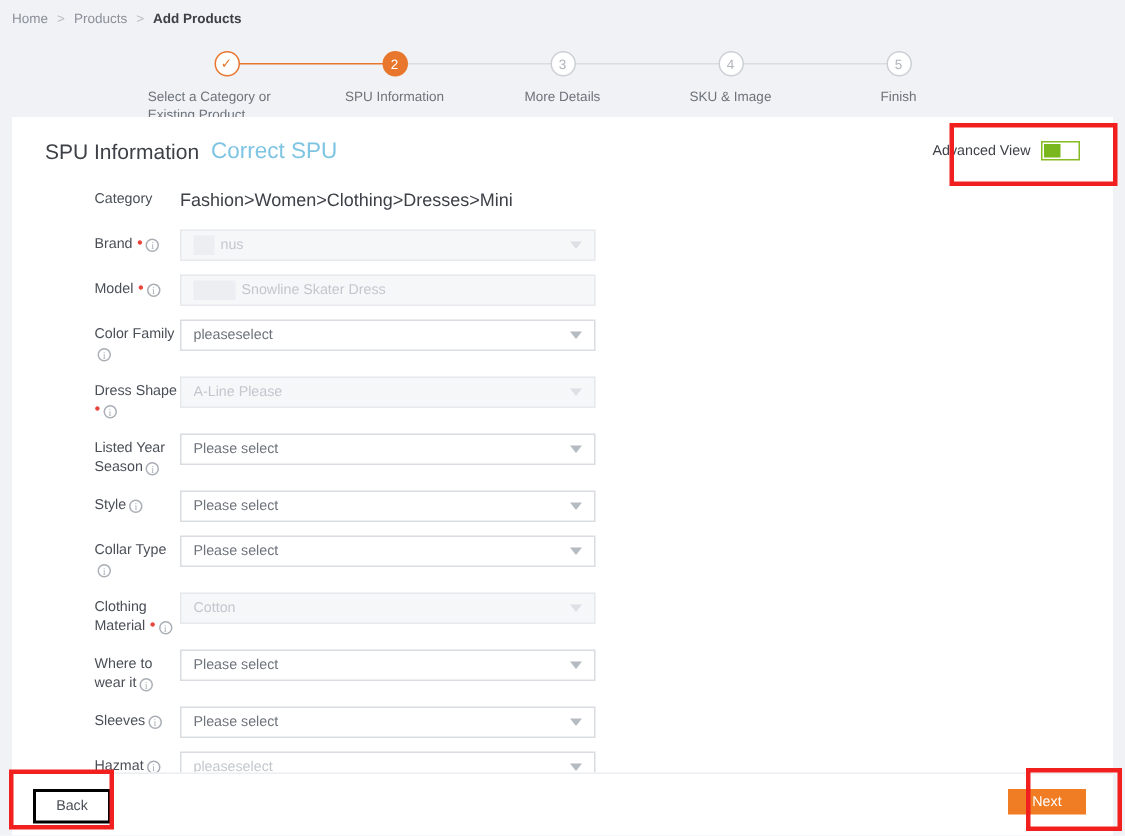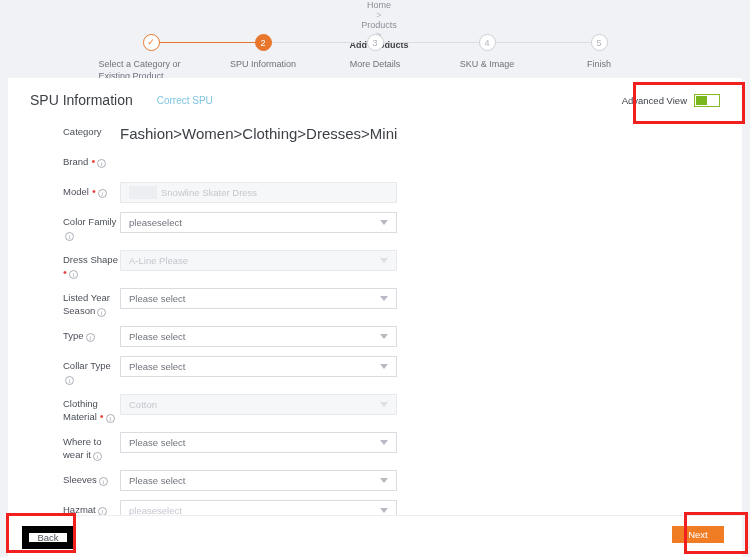--- a/index.html
+++ b/index.html
@@ -13,21 +13,20 @@
   #page { position: relative; width: 750px; height: 557px; }
 
   
   .breadcrumb {
     height: 24px;
     display: flex;
     align-items: center;
     padding-left: 8px;
     font-size: 9px;
     color: #8a8f99;
-    flex-direction: column;
   }
   .breadcrumb .crumb { color: #8a8f99; }
   .breadcrumb .crumb.current { color: #3d4147; font-weight: bold; }
   .breadcrumb .sep { margin: 0 6px; color: #b6bac1; }
 
   
   .stepper-wrap {
     background: #f0f2f5;
     padding: 10px 0 6px 0;
   }
@@ -98,22 +97,22 @@
   .card-head {
     display: flex;
     align-items: center;
     padding: 14px 0 0 22px;
   }
   .card-title {
     font-size: 14px;
     color: #3d4147;
   }
   .correct-spu {
-    margin-left: 24px;
-    font-size: 10px;
+    margin-left: 8px;
+    font-size: 15px;
     color: #7ec4e3;
     cursor: pointer;
   }
 
   
   .adv-wrap {
     position: absolute;
     top: 16px; right: 22px;
     display: flex;
     align-items: center;
@@ -156,21 +155,21 @@
     line-height: 8px;
     text-align: center;
     color: #a9aeb6;
     vertical-align: -1px;
     margin-left: 2px;
     font-family: "Liberation Serif", serif;
     cursor: pointer;
   }
   .ctrl { width: 277px; }
   .static-val {
-    font-size: 15px;
+    font-size: 12px;
     color: #3d4147;
     padding-top: 3px;
   }
   .select {
     height: 21px;
     border: 1px solid #d9dce1;
     background: #ffffff;
     display: flex;
     align-items: center;
     padding: 0 8px;
@@ -208,21 +207,21 @@
     position: absolute;
     left: 8px; top: 515px;
     width: 734px; height: 42px;
     background: #ffffff;
     border-top: 1px solid #eceef1;
   }
   .btn-back {
     position: absolute;
     left: 14px; top: 10px;
     width: 52px; height: 23px;
-    border: 7px solid #000000;
+    border: 2px solid #000000;
     background: #fff;
     font-size: 9.5px;
     color: #4a4f57;
     display: flex; align-items: center; justify-content: center;
     cursor: pointer;
   }
   .btn-next {
     position: absolute;
     right: 18px; top: 10px;
     width: 52px; height: 17px;
@@ -303,20 +302,27 @@
 
     <div class="form" id="form">
         <div class="row">
           <div class="lab"><span>Category</span></div>
           <div class="ctrl">
             <div class="static-val">Fashion&gt;Women&gt;Clothing&gt;Dresses&gt;Mini</div>
           </div>
         </div>
         <div class="row">
           <div class="lab"><span>Brand</span><span class="req"> •</span><span class="info-icon">i</span></div>
+          <div class="ctrl">
+            <div class="select disabled brand">
+              <span class="mask"></span>
+              <span class="val">nus</span>
+              <span class="caret"></span>
+            </div>
+          </div>
         </div>
         <div class="row">
           <div class="lab"><span>Model</span><span class="req"> •</span><span class="info-icon">i</span></div>
           <div class="ctrl">
             <div class="select disabled brand">
               <span class="mask wide"></span>
               <span class="val">Snowline Skater Dress</span>
             </div>
           </div>
         </div>
@@ -341,21 +347,21 @@
         <div class="row">
           <div class="lab"><span>Listed Year Season</span><span class="info-icon">i</span></div>
           <div class="ctrl">
             <div class="select">
               <span class="val">Please select</span>
               <span class="caret"></span>
             </div>
           </div>
         </div>
         <div class="row">
-          <div class="lab"><span>Type</span><span class="info-icon">i</span></div>
+          <div class="lab"><span>Style</span><span class="info-icon">i</span></div>
           <div class="ctrl">
             <div class="select">
               <span class="val">Please select</span>
               <span class="caret"></span>
             </div>
           </div>
         </div>
         <div class="row">
           <div class="lab"><span>Collar Type</span><span class="info-icon">i</span></div>
           <div class="ctrl">

